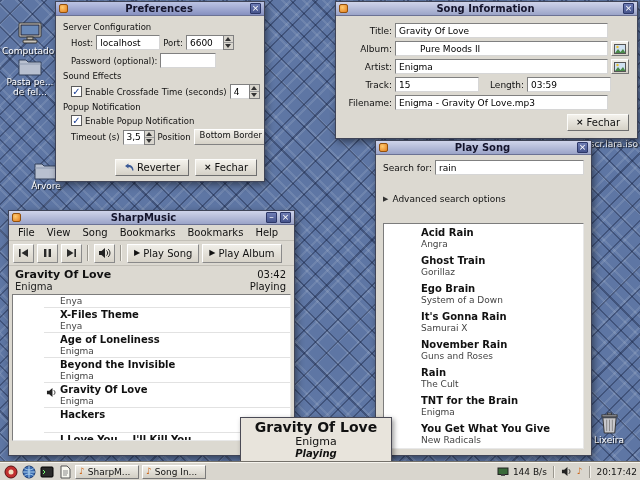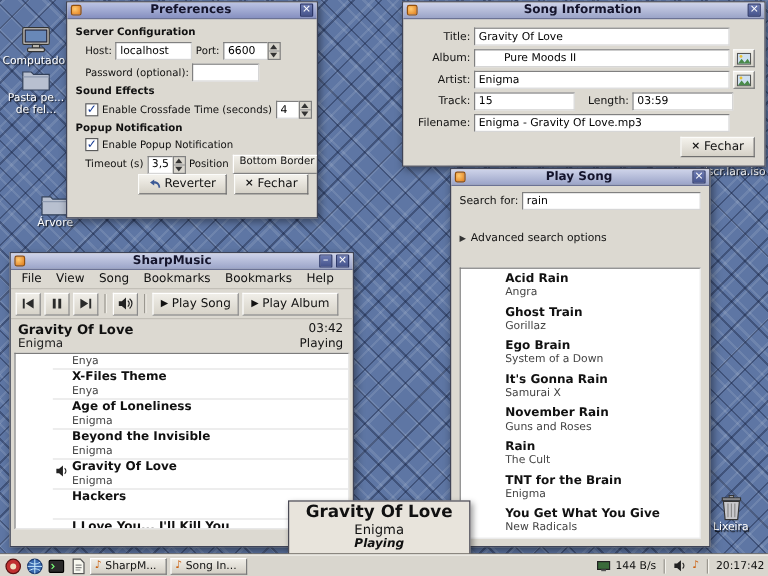--- a/index.html
+++ b/index.html
@@ -21,21 +21,21 @@
 .window{position:absolute;background:#dcd9d1;border:1px solid #3f4457;box-shadow:2px 3px 7px rgba(0,0,0,.45);display:flex;flex-direction:column;overflow:hidden;}
 .titlebar{height:14px;flex:0 0 14px;display:flex;align-items:center;gap:3px;padding:0 3px;background:linear-gradient(180deg,#cfd4ea,#9ba4c8);border-bottom:1px solid #6b7294;}
 .titlebar.active{background:linear-gradient(180deg,#bcc4e4,#8690c0);}
 .ttext{flex:1;text-align:center;font-size:10px;font-weight:bold;color:#14142c;line-height:13px;white-space:nowrap;overflow:hidden;}
 .appicon{width:9px;height:9px;flex:0 0 9px;background:radial-gradient(circle at 35% 35%,#ffca70,#e07c1c);border:1px solid #92500c;border-radius:2px;}
 .tbtn{width:11px;height:11px;flex:0 0 11px;background:linear-gradient(#6e7cb4,#46548c);border:1px solid #2c3768;color:#fff;font-size:9px;line-height:9px;text-align:center;border-radius:1px;cursor:default;}
 
 .row{display:flex;align-items:center;gap:3px;}
 .ind{padding-left:8px;}
 .lbl{white-space:nowrap;}
-.sect{font-weight:bold;white-space:nowrap;}
+.sect{font-weight:normal;white-space:nowrap;}
 input.entry{background:#fff;border:1px solid #808080;border-bottom-color:#d6d6d6;border-right-color:#d6d6d6;height:15px;font:9px "DejaVu Sans",sans-serif;padding:0 3px;min-width:0;}
 .spin{display:inline-flex;height:15px;}
 .spin input{flex:1;border-right:none;}
 .spinbtns{width:11px;flex:0 0 11px;display:flex;flex-direction:column;border:1px solid #808080;background:#d9d6ce;}
 .spinbtns span{flex:1;display:flex;align-items:center;justify-content:center;}
 .spinbtns span+span{border-top:1px solid #9a9a9a;}
 .tri-up{width:0;height:0;border-left:3px solid transparent;border-right:3px solid transparent;border-bottom:4px solid #333;}
 .tri-down{width:0;height:0;border-left:3px solid transparent;border-right:3px solid transparent;border-top:4px solid #333;}
 .check{width:11px;height:11px;flex:0 0 11px;background:#fff;border:1px solid #5a5a5a;color:#1b3f96;font-size:10px;font-weight:bold;line-height:9px;text-align:center;}
 .combo{display:inline-flex;align-items:flex-start;height:16px;background:linear-gradient(#f2f0ea,#d6d2c8);border:1px solid #828282;border-top-color:#fff;border-left-color:#fff;padding:0 2px 0 5px;gap:4px;white-space:nowrap;}
@@ -314,21 +314,21 @@
                 <i class="tri-down"></i>
               </span>
             </span>
         </span>
         <span class="lbl">Position</span>
         <span class="combo">
           <span>Bottom Border</span>
 
         </span>
       </div>
-      <div class="row" style="justify-content:flex-end;gap:6px;margin-top:0;">
+      <div class="row" style="justify-content:flex-end;gap:6px;margin-top:14px;">
         <span class="btn">
           <svg width="10" height="9" viewBox="0 0 10 9">
               <path d="M4.5 0.5L1 3l3.5 2.5V4c2.2 0 3.6 1.2 3.6 3.5H9.5C9.5 4 7.5 2 4.5 2z" fill="#3c5a96"></path>
             </svg>
           <span>Reverter</span>
         </span>
         <span class="btn">
           <span class="bicon">×</span>
           <span>Fechar</span>
         </span>

